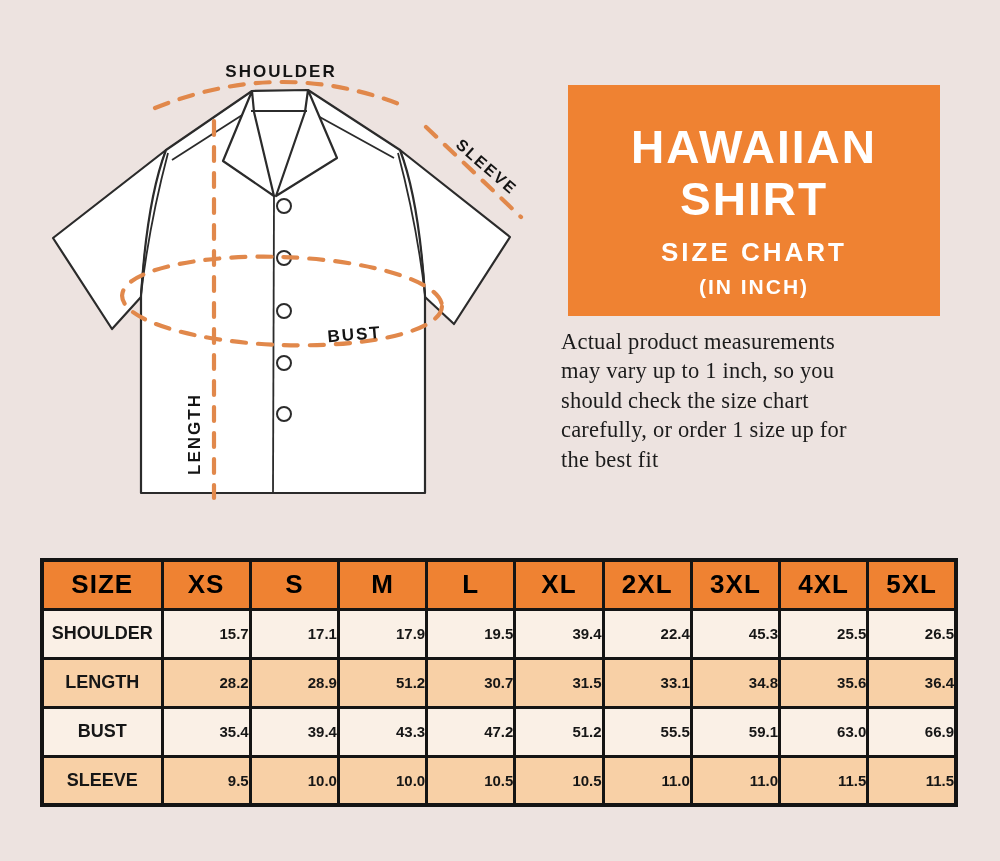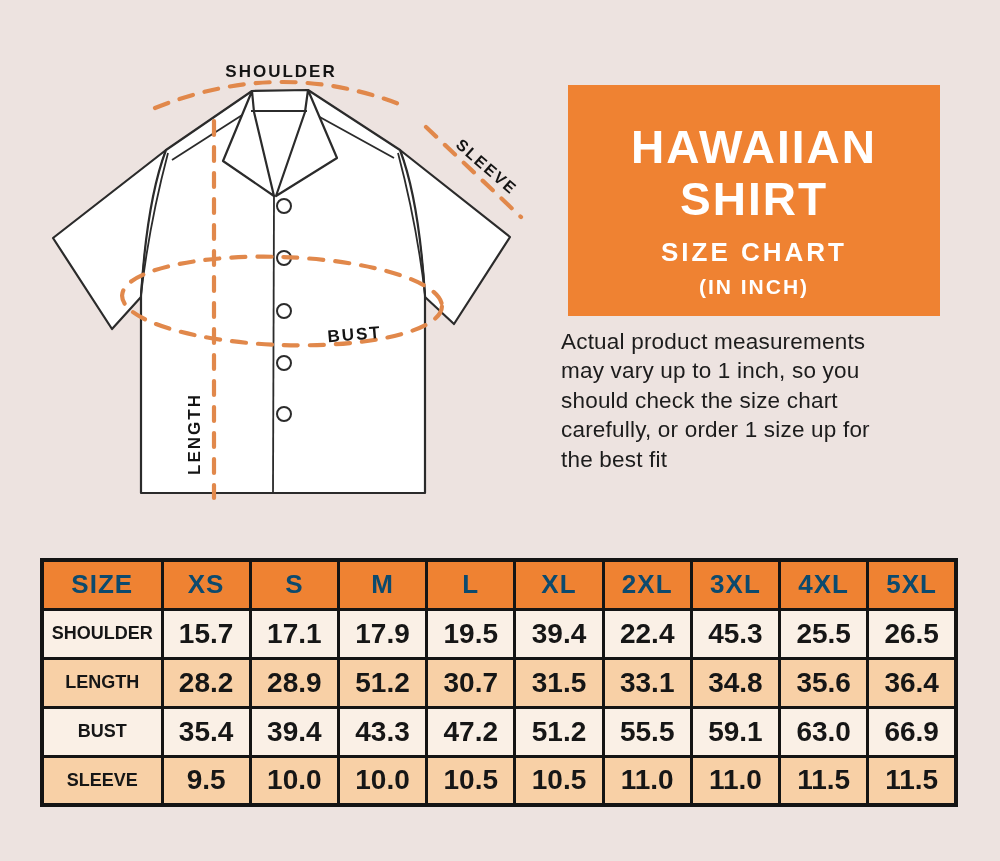--- a/index.html
+++ b/index.html
@@ -30,38 +30,38 @@
     background:var(--accent);
     display:flex;flex-direction:column;align-items:center;justify-content:center;
     color:#ffffff;text-align:center;padding-top:20px;
   }
   .title-line{font-size:46px;font-weight:bold;letter-spacing:2px;line-height:1.12;}
   .title-sub{font-size:26px;font-weight:bold;letter-spacing:3px;margin-top:12px;}
   .title-unit{font-size:21px;font-weight:bold;letter-spacing:2px;margin-top:7px;}
   .note{
     position:absolute;left:561px;top:327px;width:400px;
     font-size:22.5px;line-height:1.31;color:#1c1c1c;
-    letter-spacing:0.2px;white-space:pre-line;
+    letter-spacing:0.2px;white-space:pre-line;font-family:Liberation Serif, serif;
   }
   table.size-chart{
     position:absolute;left:40px;top:558px;
     width:918px;border-collapse:collapse;table-layout:fixed;
     border:4px solid #141414;
     text-align:center;
   }
   table.size-chart th,table.size-chart td{
     border:3px solid #141414;
     height:49px;vertical-align:middle;padding:0;
   }
   table.size-chart th{
-    background:var(--accent);color:#0c4a6e;
+    background:var(--accent);color:#000000;
     font-size:26px;font-weight:bold;letter-spacing:1px;
   }
   td.row-label{font-size:18px;font-weight:bold;color:var(--ink);}
-  td.val{font-size:28px;font-weight:bold;color:var(--ink);}
+  td.val{font-size:15px;font-weight:bold;color:var(--ink);text-align:right;}
   tr.row-cream td{background:var(--cream);}
   tr.row-peach td{background:var(--peach);}
 </style>
 </head>
 <body>
 
 <div class="canvas">
 
   <svg class="shirt" width="560" height="560" viewBox="0 0 560 560">
 

